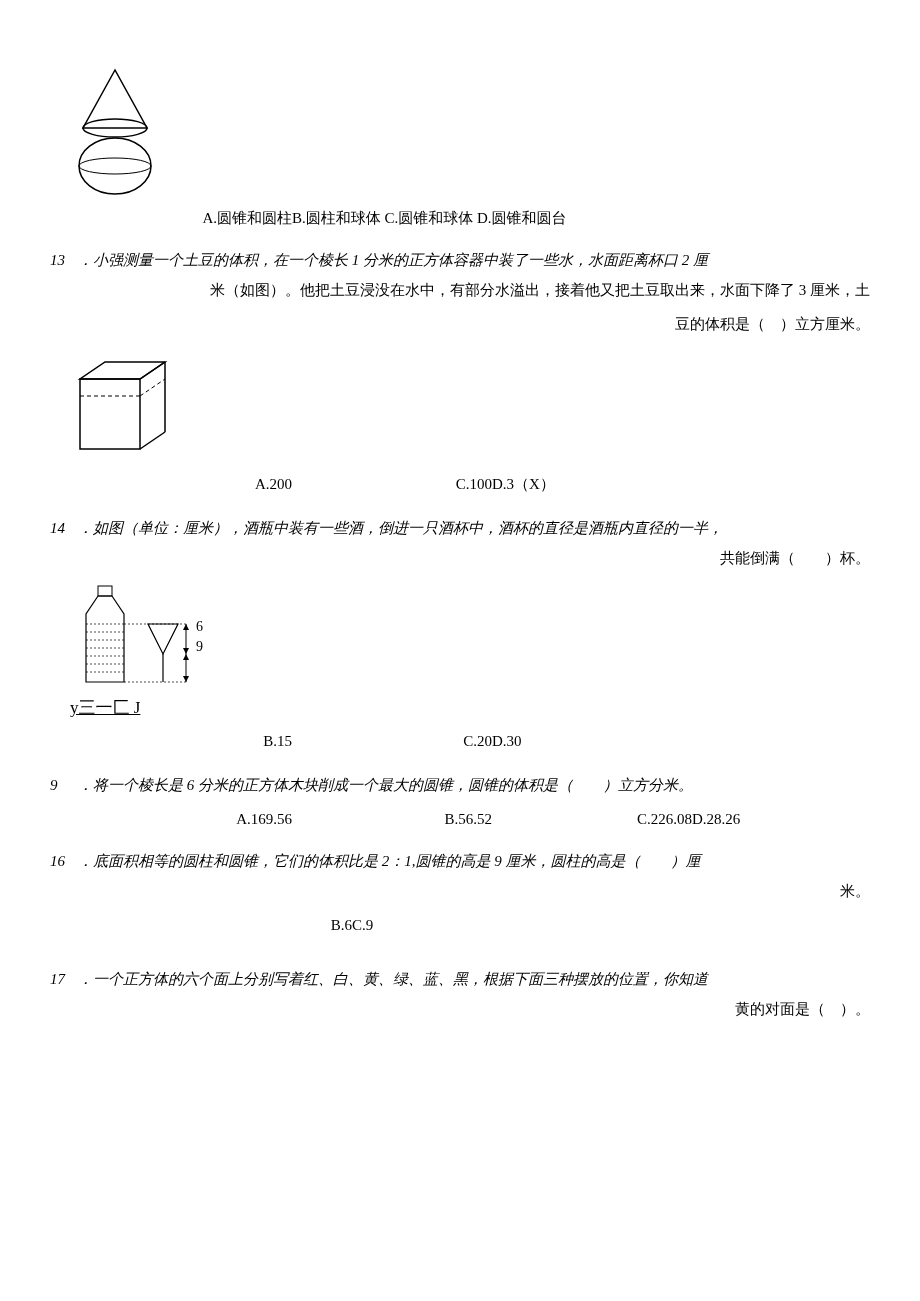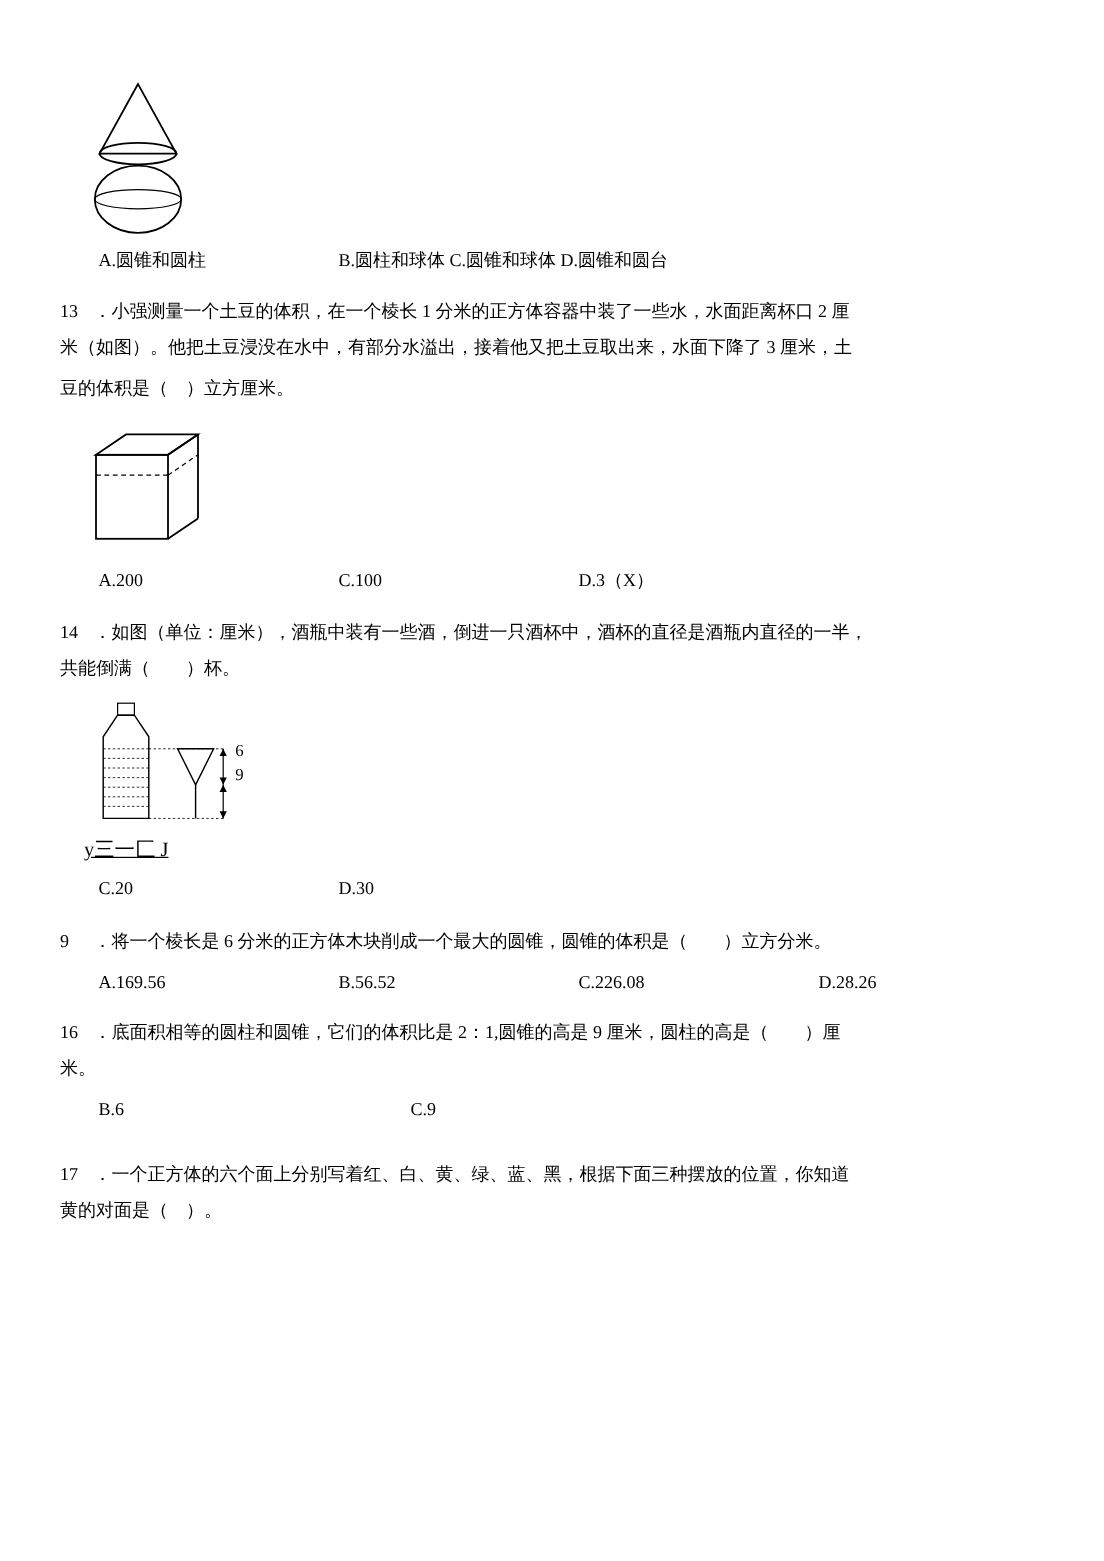--- a/index.html
+++ b/index.html
@@ -10,26 +10,27 @@
     font-family: "SimSun", "宋体", serif;
     font-size: 15px;
     color: #000;
     padding: 60px 50px 40px 50px;
     line-height: 1.6;
   }
   .figure { margin: 8px 0 8px 20px; }
   .options {
     display: flex;
     flex-wrap: wrap;
-    margin: 8px 0 18px 32px;
+    margin: 8px 0 18px 42px;
+    text-align: right;
   }
   .opt { white-space: pre; }
-  .q-text { margin: 12px 0 4px 0; }
+  .q-text { margin: 12px 0 4px 0; font-style: italic; }
   .q-text .num { display: inline-block; width: 28px; }
-  .indent { text-indent: 0; margin-top: 6px; }
+  .indent { text-indent: 0; margin-top: 6px; text-align: right; }
   svg { display: block; }
   .fig-caption { font-size: 17px; text-decoration: underline; margin-left: 2px; }
 </style>
 </head>
 <body>
 
 <div class="figure">
   <svg width="90" height="130" viewBox="0 0 90 130">
     <polygon points="45,2 13,60 77,60" fill="none" stroke="#000" stroke-width="1.5"></polygon>
     <ellipse cx="45" cy="60" rx="32" ry="9" fill="none" stroke="#000" stroke-width="1.5"></ellipse>
@@ -94,20 +95,21 @@
     <polygon points="118,70 115,64 121,64" fill="#000"></polygon>
     <line x1="118" y1="70" x2="118" y2="98" stroke="#000" stroke-width="1"></line>
     <polygon points="118,70 115,76 121,76" fill="#000"></polygon>
     <polygon points="118,98 115,92 121,92" fill="#000"></polygon>
   </svg>
   <div style="position:relative;top:-78px;left:128px;height:0;font-size:14px">6</div>
   <div style="position:relative;top:-58px;left:128px;height:0;font-size:14px">9</div>
   <div class="fig-caption">y三一匚 J</div>
 </div>
 <div class="options" style="margin-top:4px">
+  <span class="opt" style="width:200px">B.15</span>
   <span class="opt" style="width:200px">C.20</span>
   <span class="opt">D.30</span>
 </div>
 
 <div class="q-text" style="margin-top:20px">
   <span class="num">9</span><span>．将一个棱长是 6 分米的正方体木块削成一个最大的圆锥，圆锥的体积是（　　）立方分米。</span>
 </div>
 <div class="options" style="margin-top:10px">
   <span class="opt" style="width:200px">A.169.56</span>
   <span class="opt" style="width:200px">B.56.52</span>

